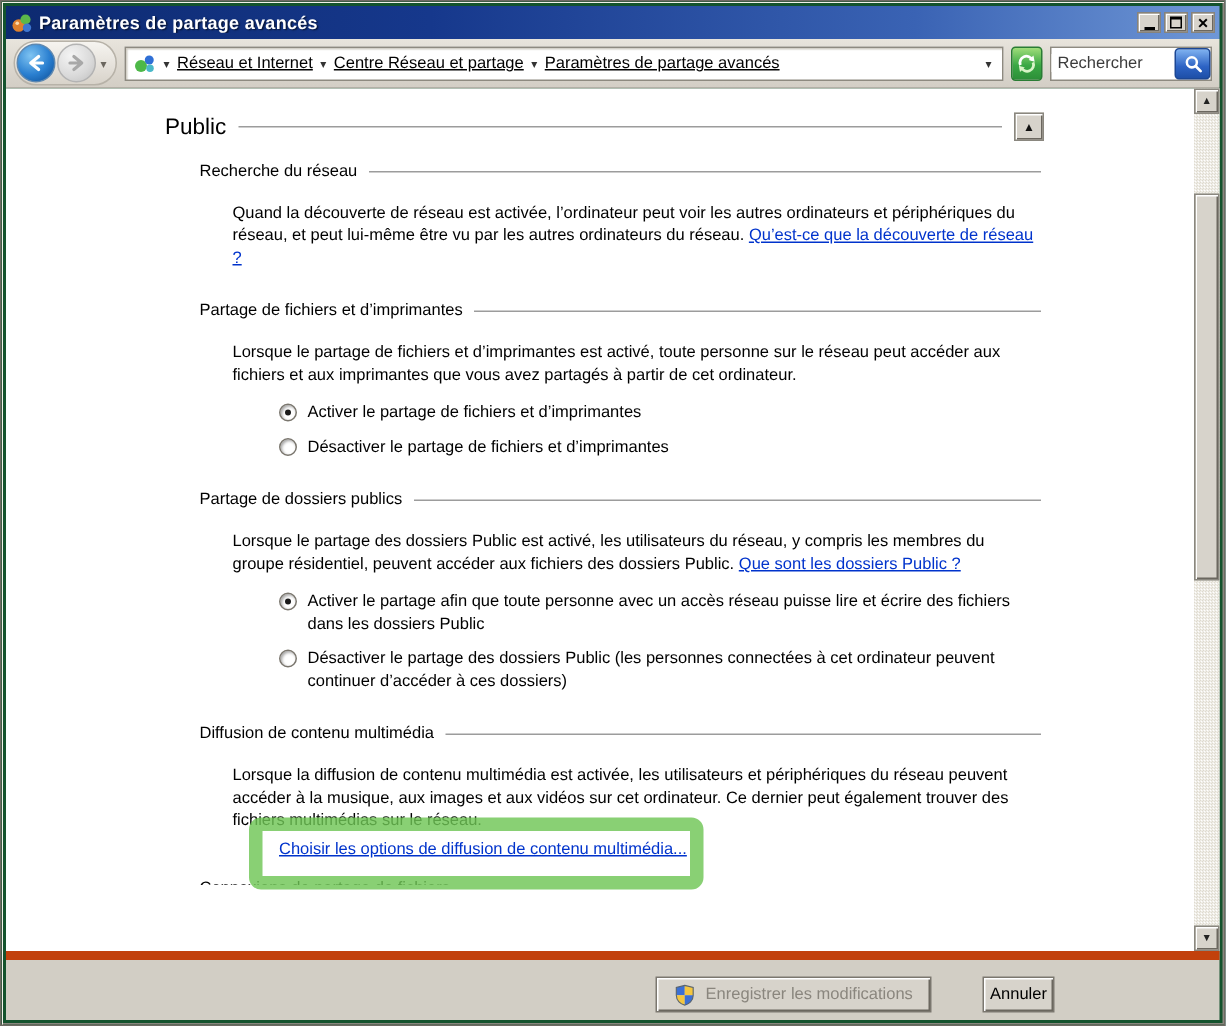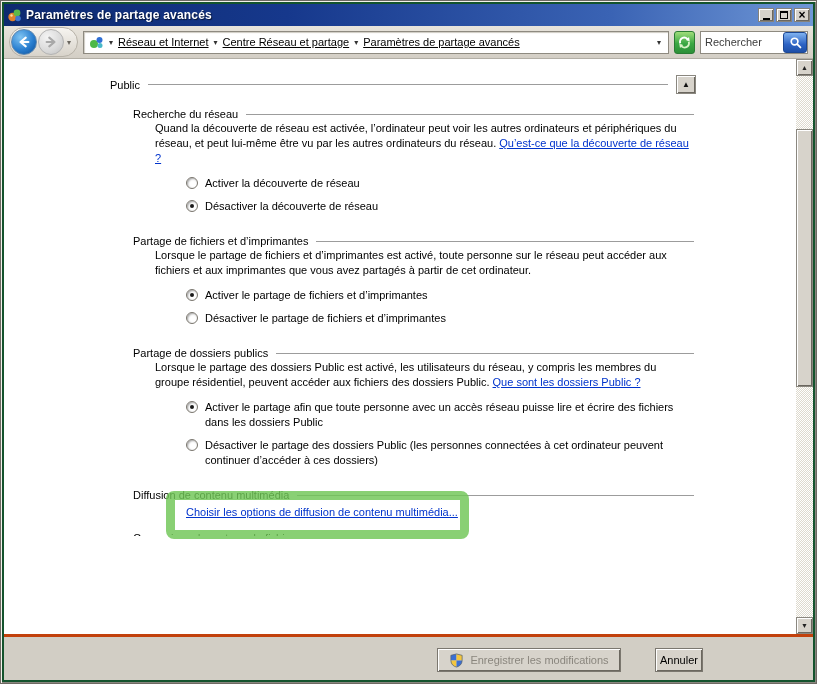--- a/index.html
+++ b/index.html
@@ -81,33 +81,33 @@
     background:linear-gradient(#7fb2f0,#2d63c4 60%, #1e4fa8);
     border:1px solid #1c4794; display:flex; align-items:center; justify-content:center;
   }
 
   
   .main {
     position:absolute; top:55px; left:0; right:17px; bottom:46px;
     background:#fff; overflow:hidden; font-size:11px; color:#000;
   }
   .profile-row { display:flex; align-items:center; margin:16px 100px 0 106px; gap:8px; }
-  .profile-title { font-size:11px; }
+  .profile-title { font-size:15px; }
   .rule { flex:1; height:0; border-top:1px solid #9c9c9c; }
   .collapse-btn {
     width:20px; height:19px; background:#d7d3cb; border:1px solid #8a877f;
     box-shadow: inset 1px 1px 0 #fff, inset -1px -1px 0 #6b675f;
     display:flex; align-items:center; justify-content:center;
     font-size:8px; color:#111; cursor:default;
   }
 
   .section { margin-left:129px; width:561px; }
   .sec-head { display:flex; align-items:center; gap:8px; }
   .sec-title { white-space:nowrap; }
-  .desc { margin:1px 0 0 22px; width:537px; line-height:15px; }
+  .desc { margin:15px 0 0 22px; width:537px; line-height:15px; }
   .desc a, a.link { color:#0033cc; text-decoration:underline; cursor:pointer; }
   .options { margin:10px 0 0 53px; }
   .option { display:flex; align-items:flex-start; gap:7px; margin-bottom:8px; }
   .option .opt-label { line-height:15px; width:500px; }
   .radio {
     position:relative; flex:0 0 auto; width:12px; height:12px; margin-top:1px;
     border-radius:50%; background:#fff; border:1px solid #7a766e;
     box-shadow: inset 1px 1px 2px rgba(0,0,0,0.35);
   }
   .radio.checked::after {
@@ -142,21 +142,21 @@
   .scroll-down { bottom:0; }
   .scroll-thumb {
     position:absolute; left:0; width:17px; top:70px; height:258px;
     background:#d7d3cb; border:1px solid #8a877f;
     box-shadow: inset 1px 1px 0 #fff, inset -1px -1px 0 #6b675f;
   }
 
   
   .bottombar {
     position:absolute; bottom:0; left:0; right:0; height:46px;
-    background:#d2cec5; border-top:3px solid #c2410c;
+    background:#d2cec5; border-top:6px solid #c2410c;
   }
   .btn {
     position:absolute; top:11px; height:24px;
     background:#d7d3cb; border:1px solid #7b776f;
     box-shadow: inset 1px 1px 0 #fff, inset -1px -1px 0 #6b675f;
     font-family:"Liberation Sans",sans-serif; font-size:11px; color:#000;
     display:flex; align-items:center; justify-content:center; gap:6px; cursor:default;
   }
   .btn-save { right:192px; width:184px; color:#8a867e; }
   .btn-cancel { right:110px; width:48px; }
@@ -246,30 +246,20 @@
         <div class="collapse-btn">▲</div>
       </div>
 
       <div class="section mt-s1">
         <div class="sec-head">
           <span class="sec-title">Recherche du réseau</span>
           <span class="rule"></span>
         </div>
         <p class="desc"><span>Quand la découverte de réseau est activée, l’ordinateur peut voir les autres ordinateurs et périphériques du réseau, et peut lui-même être vu par les autres ordinateurs du réseau.</span>
           <a class="link">Qu’est-ce que la découverte de réseau ?</a></p>
-        <div class="options">
-          <div class="option">
-            <span class="radio"></span>
-            <span class="opt-label">Activer la découverte de réseau</span>
-          </div>
-          <div class="option">
-            <span class="radio checked"></span>
-            <span class="opt-label">Désactiver la découverte de réseau</span>
-          </div>
-        </div>
       </div>
 
       <div class="section mt-sec">
         <div class="sec-head">
           <span class="sec-title">Partage de fichiers et d’imprimantes</span>
           <span class="rule"></span>
         </div>
         <p class="desc">Lorsque le partage de fichiers et d’imprimantes est activé, toute personne sur le réseau peut accéder aux fichiers et aux imprimantes que vous avez partagés à partir de cet ordinateur.</p>
         <div class="options">
           <div class="option">
@@ -300,20 +290,21 @@
             <span class="opt-label">Désactiver le partage des dossiers Public (les personnes connectées à cet ordinateur peuvent continuer d’accéder à ces dossiers)</span>
           </div>
         </div>
       </div>
 
       <div class="section mt-sec">
         <div class="sec-head">
           <span class="sec-title">Diffusion de contenu multimédia</span>
           <span class="rule"></span>
         </div>
+        <p class="desc">Lorsque la diffusion de contenu multimédia est activée, les utilisateurs et périphériques du réseau peuvent accéder à la musique, aux images et aux vidéos sur cet ordinateur. Ce dernier peut également trouver des fichiers multimédias sur le réseau.</p>
         <div class="link-row">
           <div class="highlight-frame"></div>
           <a class="link">Choisir les options de diffusion de contenu multimédia...</a>
         </div>
         <div class="clipped-title">Connexions de partage de fichiers</div>
       </div>
 
     </div>
 
     <div class="scrollbar">

